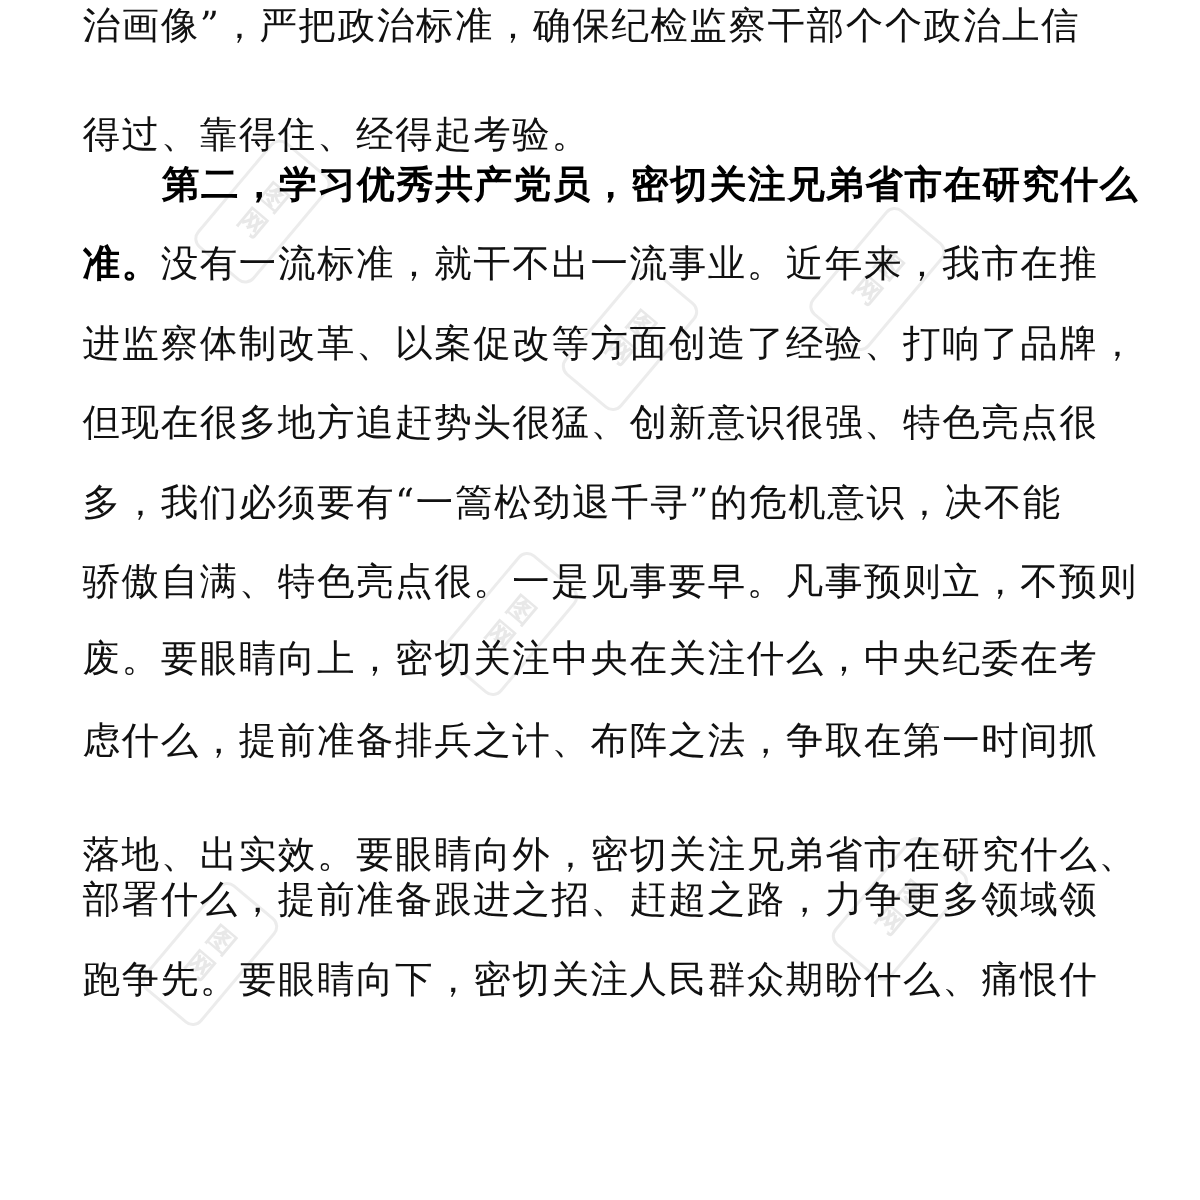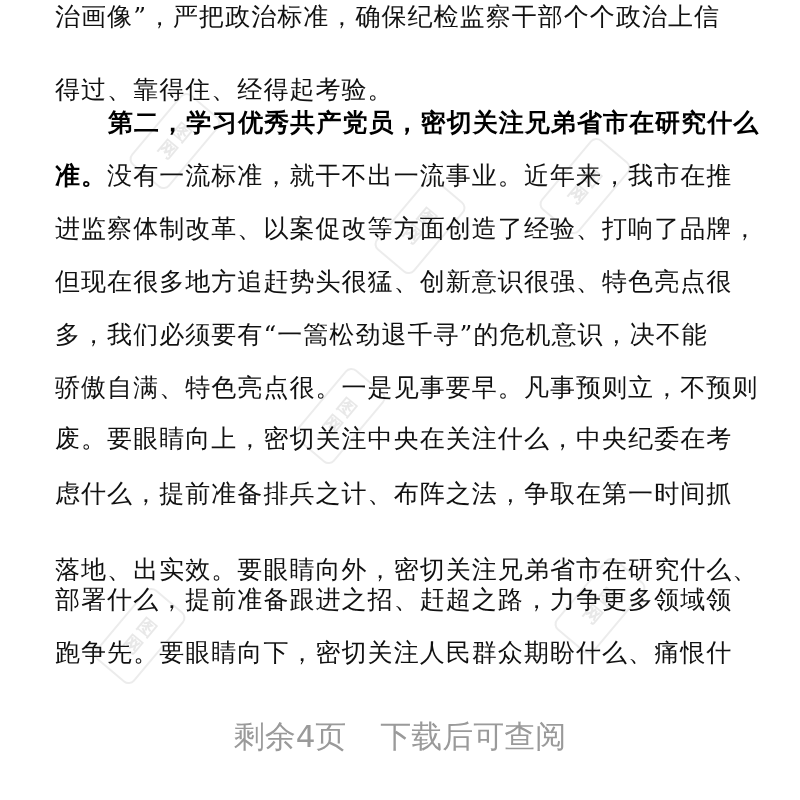--- a/index.html
+++ b/index.html
@@ -123,16 +123,13 @@
     <div class="line" style="top:265px;">但现在很多地方追赶势头很猛、创新意识很强、特色亮点很</div>
     <div class="line" style="top:318px;">多，我们必须要有“一篙松劲退千寻”的危机意识，决不能</div>
     <div class="line" style="top:371px;">骄傲自满、特色亮点很。一是见事要早。凡事预则立，不预则</div>
     <div class="line" style="top:424px;font-family:Liberation Mono, monospace;">废。要眼睛向上，密切关注中央在关注什么，中央纪委在考</div>
     <div class="line" style="top:477px;">虑什么，提前准备排兵之计、布阵之法，争取在第一时间抓</div>
     <div class="line" style="top:553px;">落地、出实效。要眼睛向外，密切关注兄弟省市在研究什么、</div>
     <div class="line" style="top:583px;">部署什么，提前准备跟进之招、赶超之路，力争更多领域领</div>
     <div class="line" style="top:636px;">跑争先。要眼睛向下，密切关注人民群众期盼什么、痛恨什</div>
   </div>
 
-  <div class="footer">
-    <span>剩余4页</span><span class="gap"></span><span>下载后可查阅</span>
-  </div>
 </div>
 
 </body></html>

